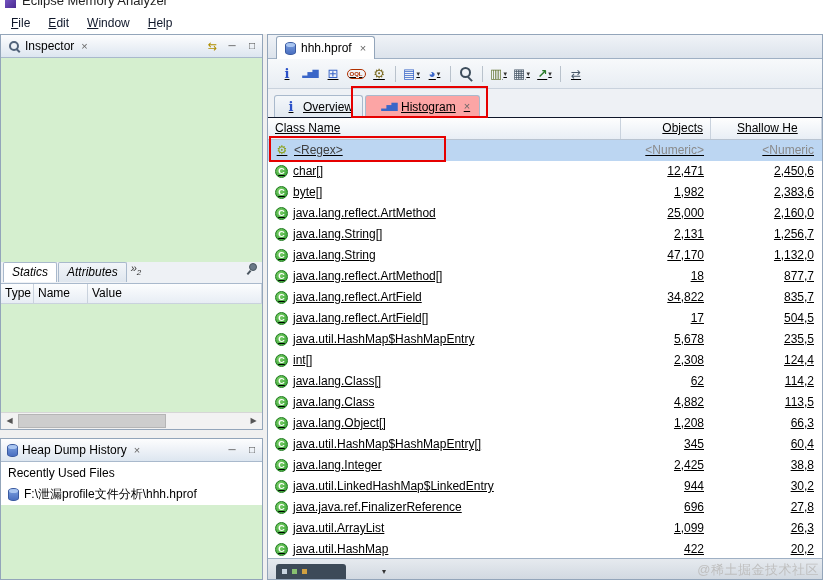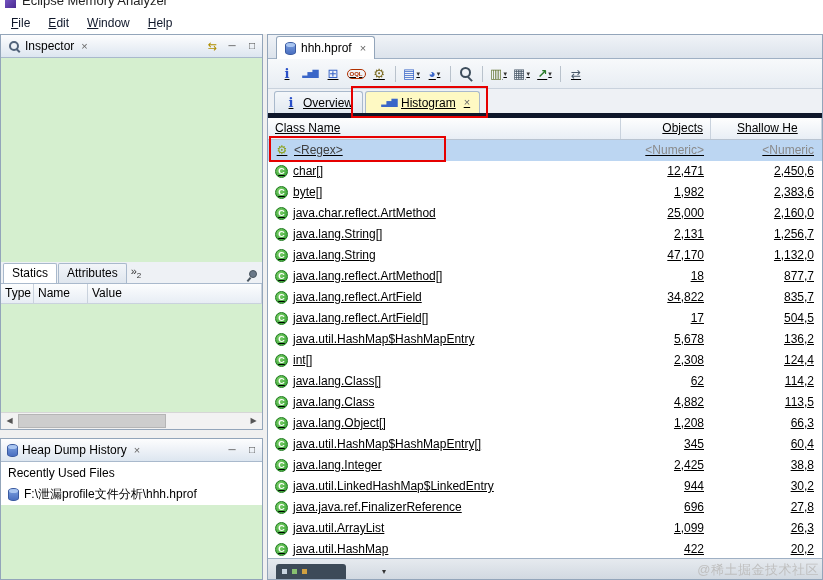--- a/index.html
+++ b/index.html
@@ -35,22 +35,22 @@
   #inspector-view { position:absolute; left:0; top:0; width:263px; height:396px; background:#fff;
     border:1px solid #93a5ba; display:flex; flex-direction:column; overflow:hidden; }
   #inspector-view .g1 { height:204px; flex:none; }
   #inspector-view .g2 { flex:1; }
   .mini-icon { position:relative; width:14px; height:14px; flex:none; display:inline-block; }
   [data-name="inspector-icon"]::before { content:""; position:absolute; left:2px; top:2px; width:6px; height:6px;
     border:2px solid #51637a; border-radius:50%; }
   [data-name="inspector-icon"]::after { content:""; position:absolute; left:10px; top:9px; width:2px; height:5px;
     background:#51637a; transform:rotate(-45deg); }
 
-  .ins-tabs { height:22px; flex:none; display:flex; align-items:flex-end; background:#eef1f5;
-    border-bottom:1px solid #a9b9cc; padding-left:2px; }
+  .ins-tabs { height:22px; flex:none; display:flex; align-items:flex-start; background:#eef1f5;
+    border-bottom:1px solid #a9b9cc; padding-left:2px;font-style:italic; }
   .ins-tab { padding:2px 8px 3px; border:1px solid #a9b9cc; border-bottom:none;
     background:linear-gradient(#f2f5f9,#dfe6ee); margin-right:1px; border-radius:2px 2px 0 0; white-space:nowrap; }
   .ins-tabs > span.ins-tab:first-of-type { background:#fff; }
   .tab-overflow { margin:0 0 3px 3px; font-size:11px; color:#333; }
   .tab-overflow sub { font-size:8px; }
   .pin-icon { position:relative; width:12px; height:14px; margin-left:auto; margin-right:5px; flex:none; }
   .pin-icon::before { content:""; position:absolute; left:4px; top:1px; width:6px; height:6px; border-radius:50%;
     background:#6a7888; border:1px solid #49555f; }
   .pin-icon::after { content:""; position:absolute; left:3px; top:8px; width:2px; height:5px; background:#49555f;
     transform:rotate(40deg); }
@@ -107,25 +107,25 @@
   [data-name="search-icon"]::before { content:""; position:absolute; left:4px; top:3px; width:7px; height:7px;
     border:2px solid #3d4d5c; border-radius:50%; }
   [data-name="search-icon"]::after { content:""; position:absolute; left:13px; top:12px; width:2px; height:6px;
     background:#3d4d5c; transform:rotate(-45deg); }
   [data-name="group-by-icon"]::before { content:"▥"; color:#6a7a3a; font-size:13px; }
   [data-name="table-columns-icon"]::before { content:"▦"; color:#4a5a6a; font-size:13px; }
   [data-name="export-icon"]::before { content:"↗"; color:#2a7a2a; font-weight:bold; font-size:12px; }
   [data-name="compare-icon"]::before { content:"⇄"; color:#4a5a6a; font-size:12px; }
   [data-name="regex-filter-icon"]::before { content:"⚙"; color:#8aa018; font-size:12px; }
 
-  .itab-strip { height:29px; background:#eef1f5; border-bottom:5px solid #0f172a; display:flex;
+  .itab-strip { height:29px; background:#eef1f5; border-bottom:1px solid #0f172a; display:flex;
     align-items:flex-end; padding-left:6px; }
   .itab { height:22px; display:flex; align-items:center; gap:5px; padding:0 9px; border:1px solid #a9b9cc;
     border-bottom:none; border-radius:3px 3px 0 0; background:linear-gradient(#f4f7fa,#e2e9f1); margin-right:2px; white-space:nowrap; }
-  .itab.active { background:#fef9c3;padding-left:16px; }
+  .itab.active { background:#fca5a5;padding-left:16px; }
   .mini-glyph { display:inline-flex; align-items:center; justify-content:center; width:14px; height:14px; flex:none; }
 
   
   .h-header { display:flex; height:22px; background:linear-gradient(#fefefe,#e8eef5); border-bottom:1px solid #b9c4d1; }
   .h-hcell { border-right:1px solid #c9d2dd; line-height:21px; white-space:nowrap; overflow:hidden; }
   .c-name { width:353px; padding-left:7px; }
   .c-obj { width:90px; text-align:right; padding-right:7px; }
   .c-shallow { width:111px; text-align:right; padding-right:8px; }
   .hc-shallow { text-align:left; padding-left:26px; }
 
@@ -326,21 +326,21 @@
             <div class="cell c-name" data-name="cell-class-name">
               <span class="class-icon" data-name="class-icon"></span>
               <span data-name="class-name">byte[]</span>
             </div>
             <div class="cell c-obj" data-name="objects-value">1,982</div>
             <div class="cell c-shallow" data-name="shallow-heap-value">2,383,6</div>
           </div>
           <div class="h-row" data-name="histogram-row">
             <div class="cell c-name" data-name="cell-class-name">
               <span class="class-icon" data-name="class-icon"></span>
-              <span data-name="class-name">java.char.reflect.ArtMethod</span>
+              <span data-name="class-name">java.lang.reflect.ArtMethod</span>
             </div>
             <div class="cell c-obj" data-name="objects-value">25,000</div>
             <div class="cell c-shallow" data-name="shallow-heap-value">2,160,0</div>
           </div>
           <div class="h-row" data-name="histogram-row">
             <div class="cell c-name" data-name="cell-class-name">
               <span class="class-icon" data-name="class-icon"></span>
               <span data-name="class-name">java.lang.String[]</span>
             </div>
             <div class="cell c-obj" data-name="objects-value">2,131</div>
@@ -377,21 +377,21 @@
             </div>
             <div class="cell c-obj" data-name="objects-value">17</div>
             <div class="cell c-shallow" data-name="shallow-heap-value">504,5</div>
           </div>
           <div class="h-row" data-name="histogram-row">
             <div class="cell c-name" data-name="cell-class-name">
               <span class="class-icon" data-name="class-icon"></span>
               <span data-name="class-name">java.util.HashMap$HashMapEntry</span>
             </div>
             <div class="cell c-obj" data-name="objects-value">5,678</div>
-            <div class="cell c-shallow" data-name="shallow-heap-value">136,2</div>
+            <div class="cell c-shallow" data-name="shallow-heap-value">235,5</div>
           </div>
           <div class="h-row" data-name="histogram-row">
             <div class="cell c-name" data-name="cell-class-name">
               <span class="class-icon" data-name="class-icon"></span>
               <span data-name="class-name">int[]</span>
             </div>
             <div class="cell c-obj" data-name="objects-value">2,308</div>
             <div class="cell c-shallow" data-name="shallow-heap-value">124,4</div>
           </div>
           <div class="h-row" data-name="histogram-row">

